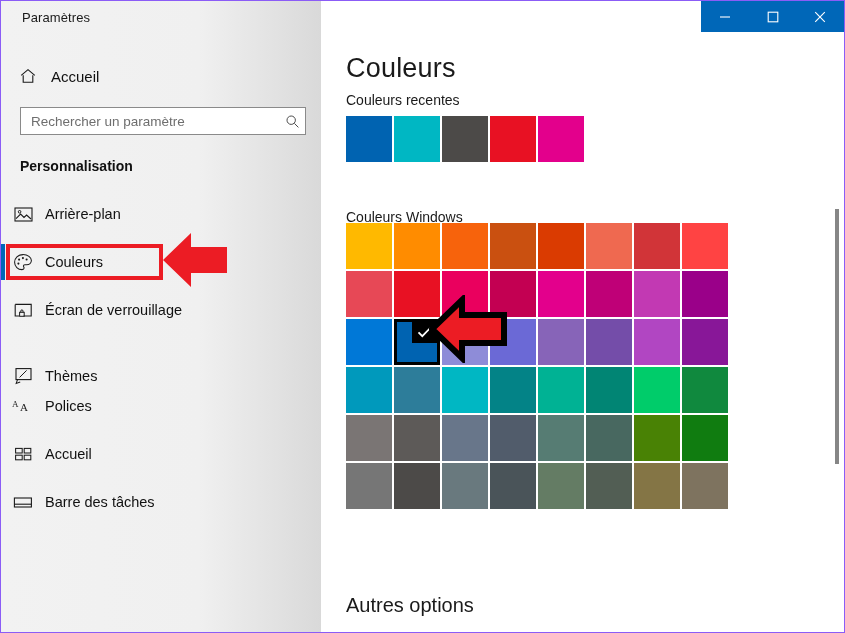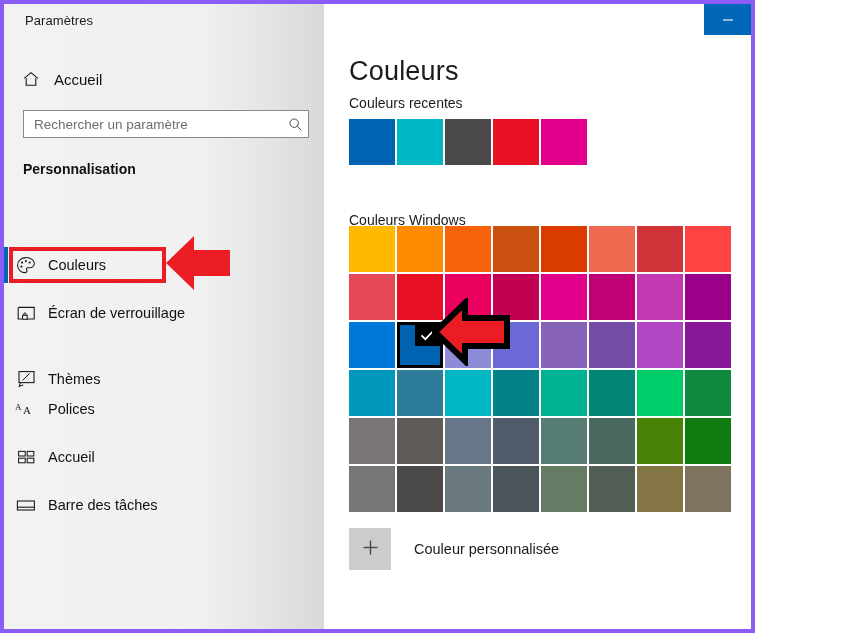--- a/index.html
+++ b/index.html
@@ -4,23 +4,23 @@
 <style>
   * { box-sizing: border-box; margin: 0; padding: 0; }
   html, body {
     width: 845px; height: 633px;
     font-family: "Liberation Sans", sans-serif;
     background: #ffffff;
     overflow: hidden;
   }
   #window {
     position: relative;
-    width: 755px; height: 633px;
+    width: 845px; height: 633px;
     background: #ffffff;
-    border: 4px solid #8b5cf6;
+    border: 1px solid #8b5cf6;
     overflow: hidden;
   }
 
   
   #sidebar {
     position: absolute; left: 0; top: 0;
     width: 320px; height: 631px;
     background: linear-gradient(to right, #f2f2f2 0%, #f0f0f0 62%, #e2e2e2 86%, #d9d9d9 100%);
   }
   #app-title {
@@ -170,20 +170,30 @@
       <span class="sicon">
         <svg width="15" height="15" viewBox="0 0 15 15">
           <circle cx="6.2" cy="6.2" r="4.2" fill="none" stroke="#4a4a4a" stroke-width="1"></circle>
           <line x1="9.4" y1="9.4" x2="13.4" y2="13.4" stroke="#4a4a4a" stroke-width="1"></line>
         </svg>
       </span>
     </div>
 
     <div id="section-title">Personnalisation</div>
 
+    <div class="nav-item" style="top:193px">
+      <span class="nic">
+        <svg width="19" height="17" viewBox="0 0 19 17">
+          <rect x="1" y="2" width="17" height="13" fill="none" stroke="#1a1a1a" stroke-width="1.1"></rect>
+          <path d="M2 12.6 L6.6 8 L10 11.4 L12.6 9 L17 13" fill="none" stroke="#1a1a1a" stroke-width="1.1"></path>
+          <circle cx="5.6" cy="5.8" r="1.3" fill="none" stroke="#1a1a1a" stroke-width="1"></circle>
+        </svg>
+      </span>
+      <span class="nlb">Arrière-plan</span>
+    </div>
 
     <div class="nav-item sel" style="top:241px">
       <span class="nic">
         <svg width="20" height="19" viewBox="0 0 20 19">
           <path d="M10 1.6 C5 1.6 1.6 5 1.6 9.3 C1.6 13.6 5 16.6 9 16.6 C10.6 16.6 11.1 15.8 11.1 15.1 C11.1 14.3 10.4 13.9 10.4 13.1 C10.4 12.3 11 11.8 11.9 11.8 L13.6 11.8 C16.3 11.8 18.4 10 18.4 7.6 C18.4 4.3 14.7 1.6 10 1.6 Z" fill="none" stroke="#1a1a1a" stroke-width="1.05"></path>
           <circle cx="6.1" cy="6.6" r="1.05" fill="#1a1a1a"></circle>
           <circle cx="9.9" cy="5.1" r="1.05" fill="#1a1a1a"></circle>
           <circle cx="13.6" cy="6.5" r="1.05" fill="#1a1a1a"></circle>
           <circle cx="5.4" cy="10.6" r="1.05" fill="#1a1a1a"></circle>
         </svg>
@@ -330,32 +340,22 @@
         <div class="cell" style="background: rgb(118, 118, 118);"></div>
         <div class="cell" style="background: rgb(76, 74, 72);"></div>
         <div class="cell" style="background: rgb(105, 121, 126);"></div>
         <div class="cell" style="background: rgb(74, 84, 89);"></div>
         <div class="cell" style="background: rgb(100, 124, 100);"></div>
         <div class="cell" style="background: rgb(82, 94, 84);"></div>
         <div class="cell" style="background: rgb(132, 117, 69);"></div>
         <div class="cell" style="background: rgb(126, 115, 95);"></div>
       </div>
 
-    <div id="custom-row">
-      <div id="custom-btn">
-        <span>
-          <svg width="19" height="19" viewBox="0 0 19 19">
-            <line x1="9.5" y1="2.5" x2="9.5" y2="16.5" stroke="#4a4a4a" stroke-width="1.4"></line>
-            <line x1="2.5" y1="9.5" x2="16.5" y2="9.5" stroke="#4a4a4a" stroke-width="1.4"></line>
-          </svg>
-        </span>
-      </div>
-      <span id="custom-label">Couleur personnalisée</span>
-    </div>
-
+
+    <div id="other-options">Autres options</div>
 
     <div id="scrollbar"></div>
   </div>
 
   <div id="redbox"></div>
 
   <div id="arrow-sidebar">
     <svg width="68" height="62" viewBox="0 0 68 62">
       <path d="M2 31 L30 4 L30 18 L66 18 L66 44 L30 44 L30 58 Z" fill="#ec1c24"></path>
     </svg>

